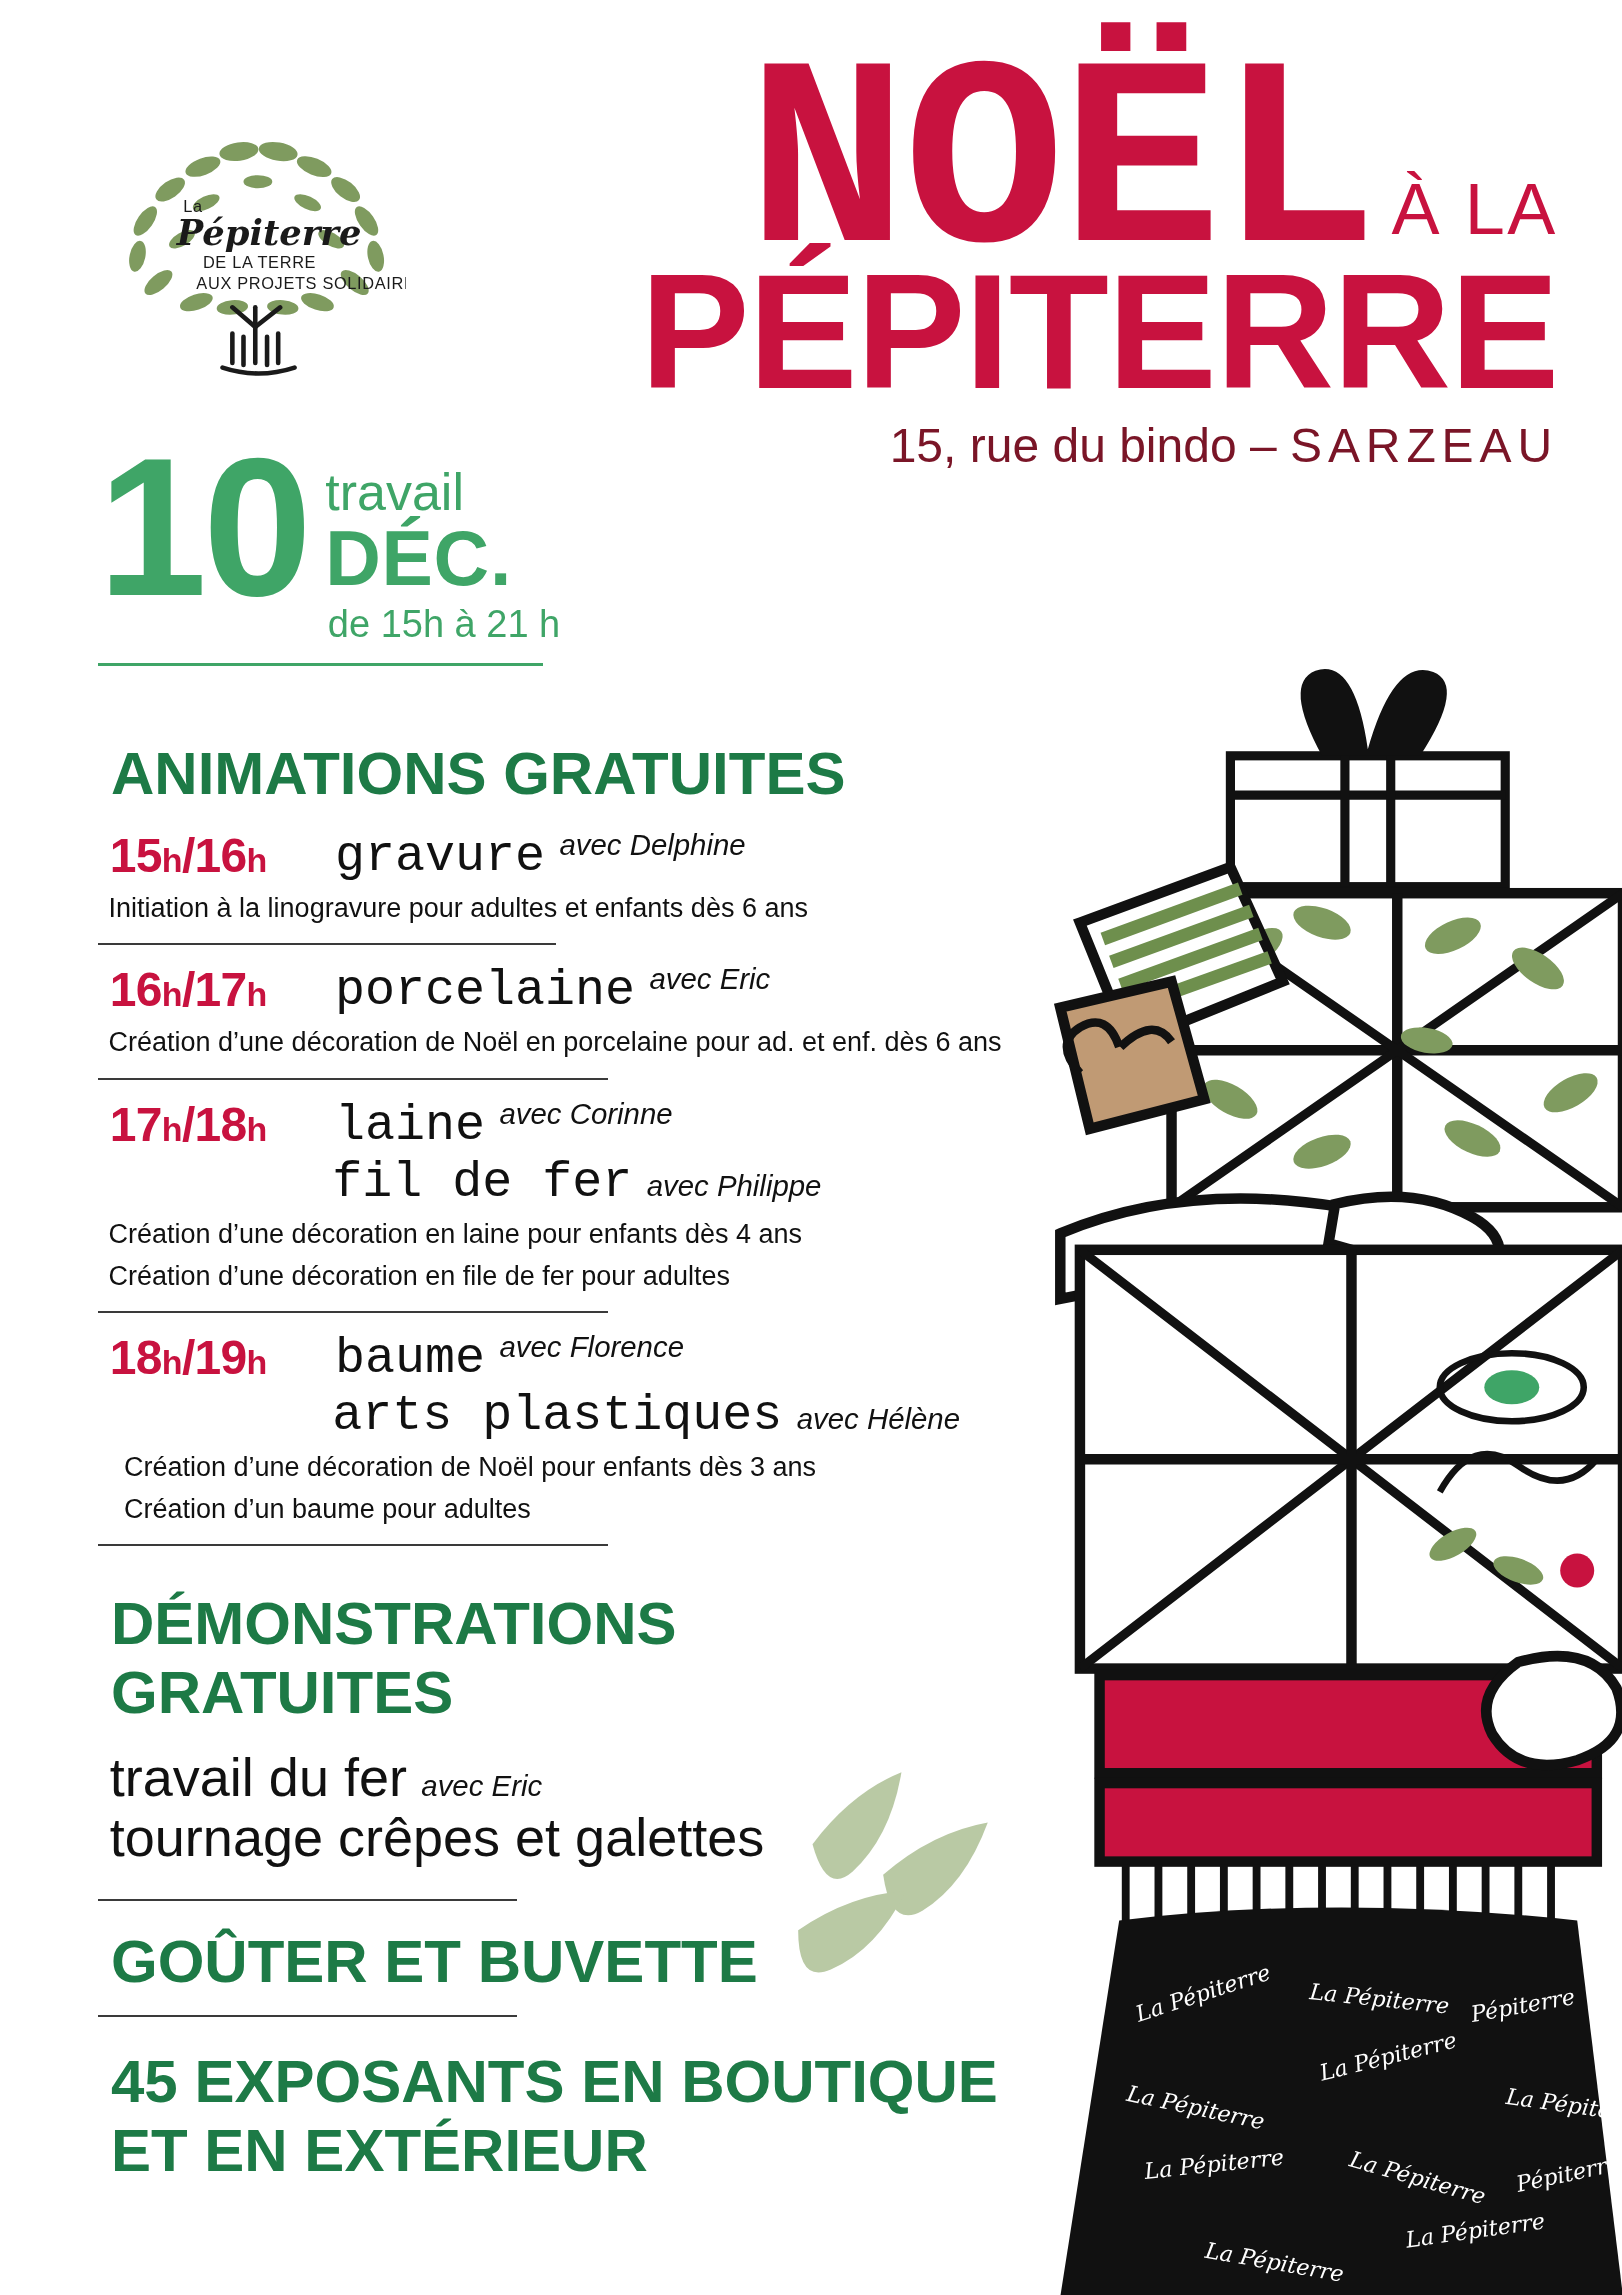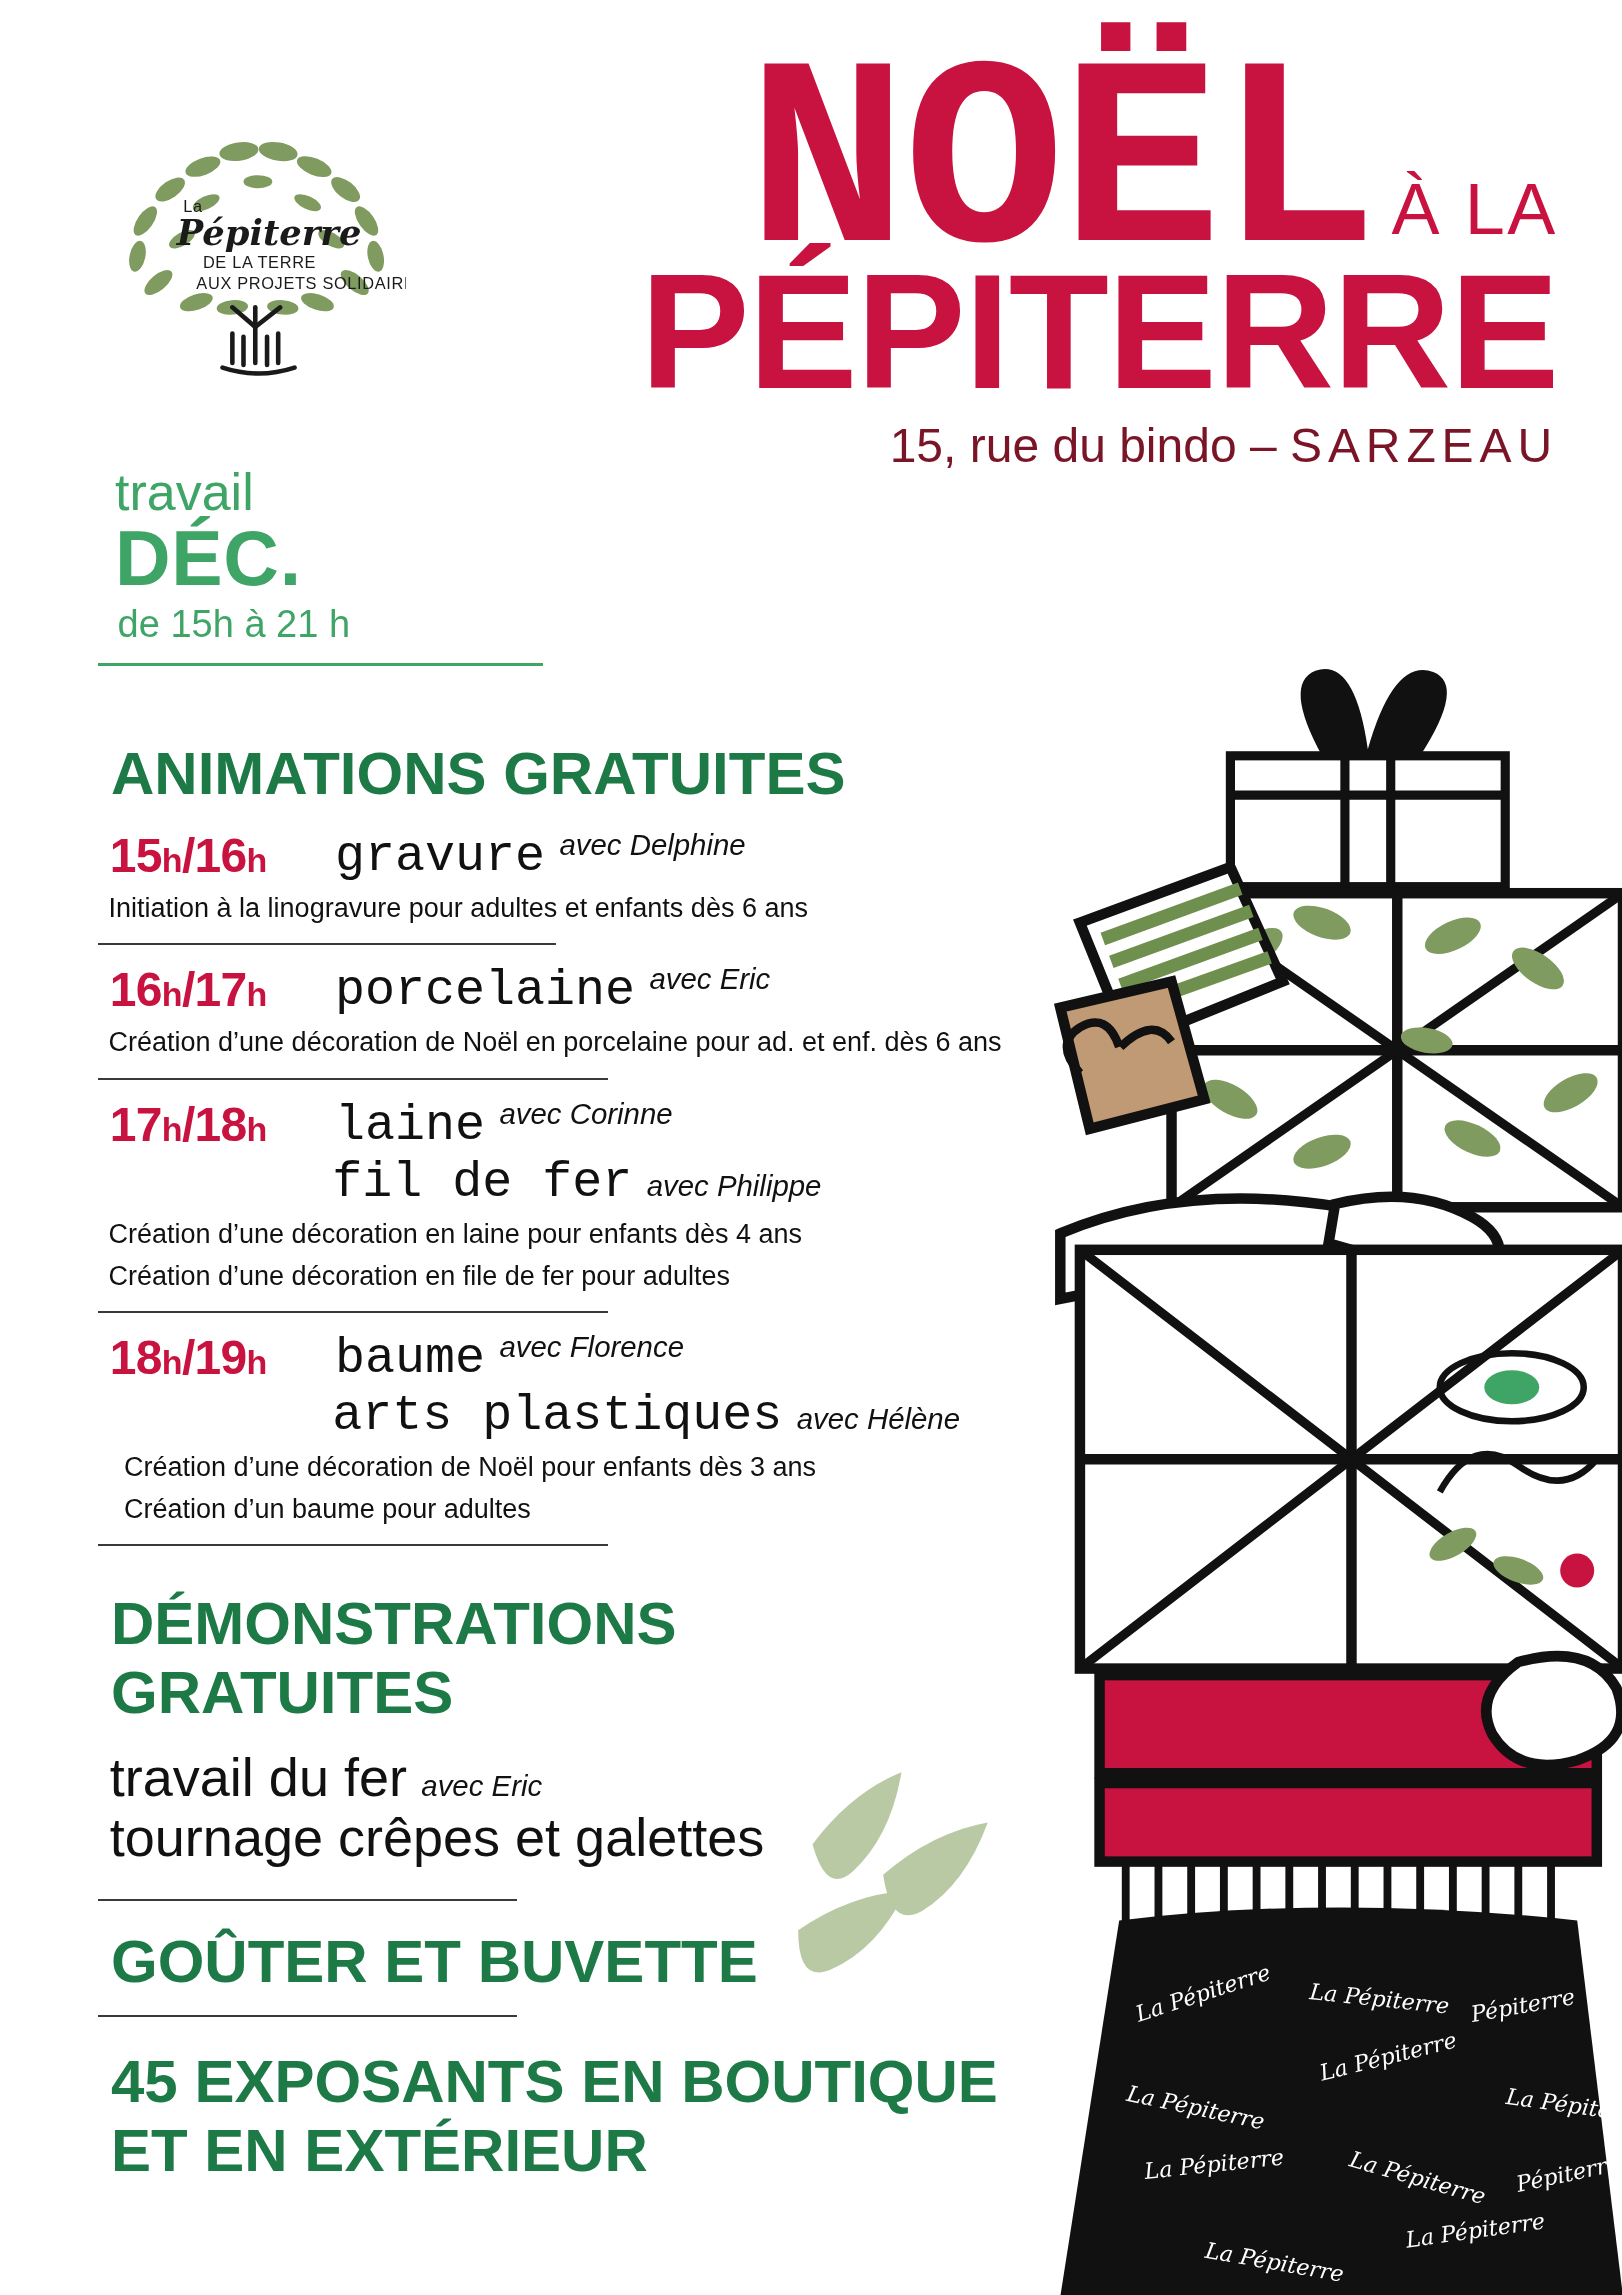--- a/index.html
+++ b/index.html
@@ -304,20 +304,21 @@
   </div>
   <div class="title-pepiterre">PÉPITERRE</div>
   <div class="title-address">
     <span>15, rue du bindo –</span>
     <span class="city">SARZEAU</span>
   </div>
 </div>
 
 <div class="date-block">
   <div class="date-row">
+    <div class="date-num">10</div>
     <div class="date-right">
       <div class="date-weekday">travail</div>
       <div class="date-month">DÉC.</div>
       <div class="date-hours">de 15h à 21 h</div>
     </div>
   </div>
   <hr class="rule-green">
 </div>
 
 <div class="content">

